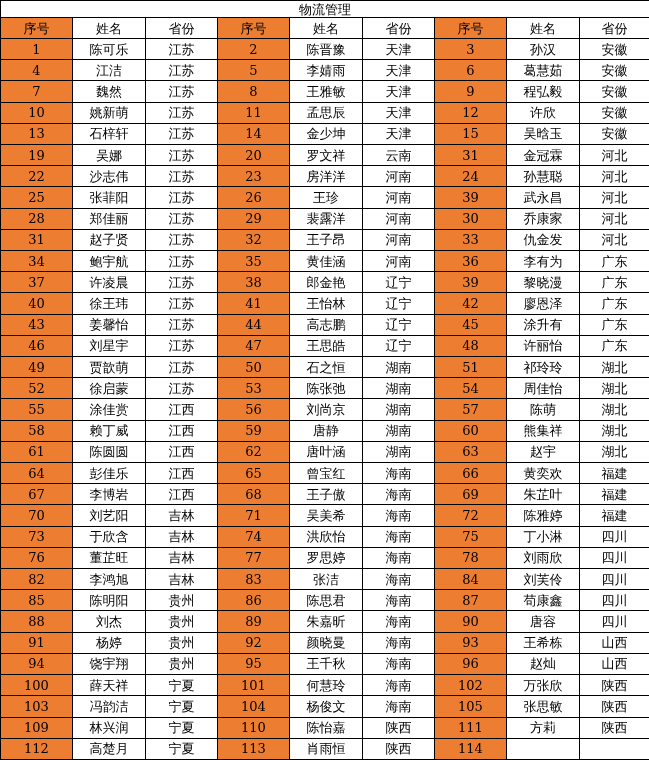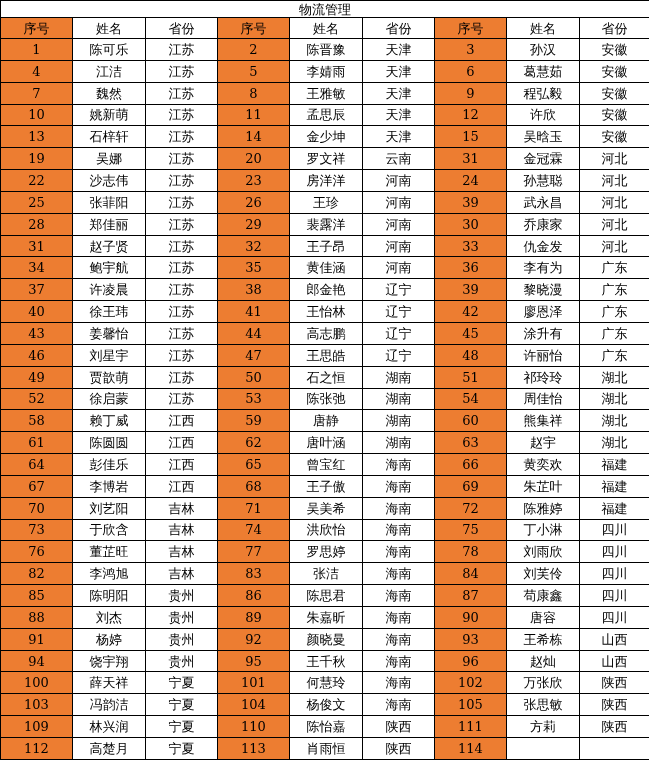--- a/index.html
+++ b/index.html
@@ -259,20 +259,31 @@
           <td>徐启蒙</td>
           <td>江苏</td>
           <td class="serial">53</td>
           <td>陈张弛</td>
           <td>湖南</td>
           <td class="serial">54</td>
           <td>周佳怡</td>
           <td>湖北</td>
         </tr>
         <tr>
+          <td class="serial">55</td>
+          <td>涂佳赏</td>
+          <td>江西</td>
+          <td class="serial">56</td>
+          <td>刘尚京</td>
+          <td>湖南</td>
+          <td class="serial">57</td>
+          <td>陈萌</td>
+          <td>湖北</td>
+        </tr>
+        <tr>
           <td class="serial">58</td>
           <td>赖丁威</td>
           <td>江西</td>
           <td class="serial">59</td>
           <td>唐静</td>
           <td>湖南</td>
           <td class="serial">60</td>
           <td>熊集祥</td>
           <td>湖北</td>
         </tr>

